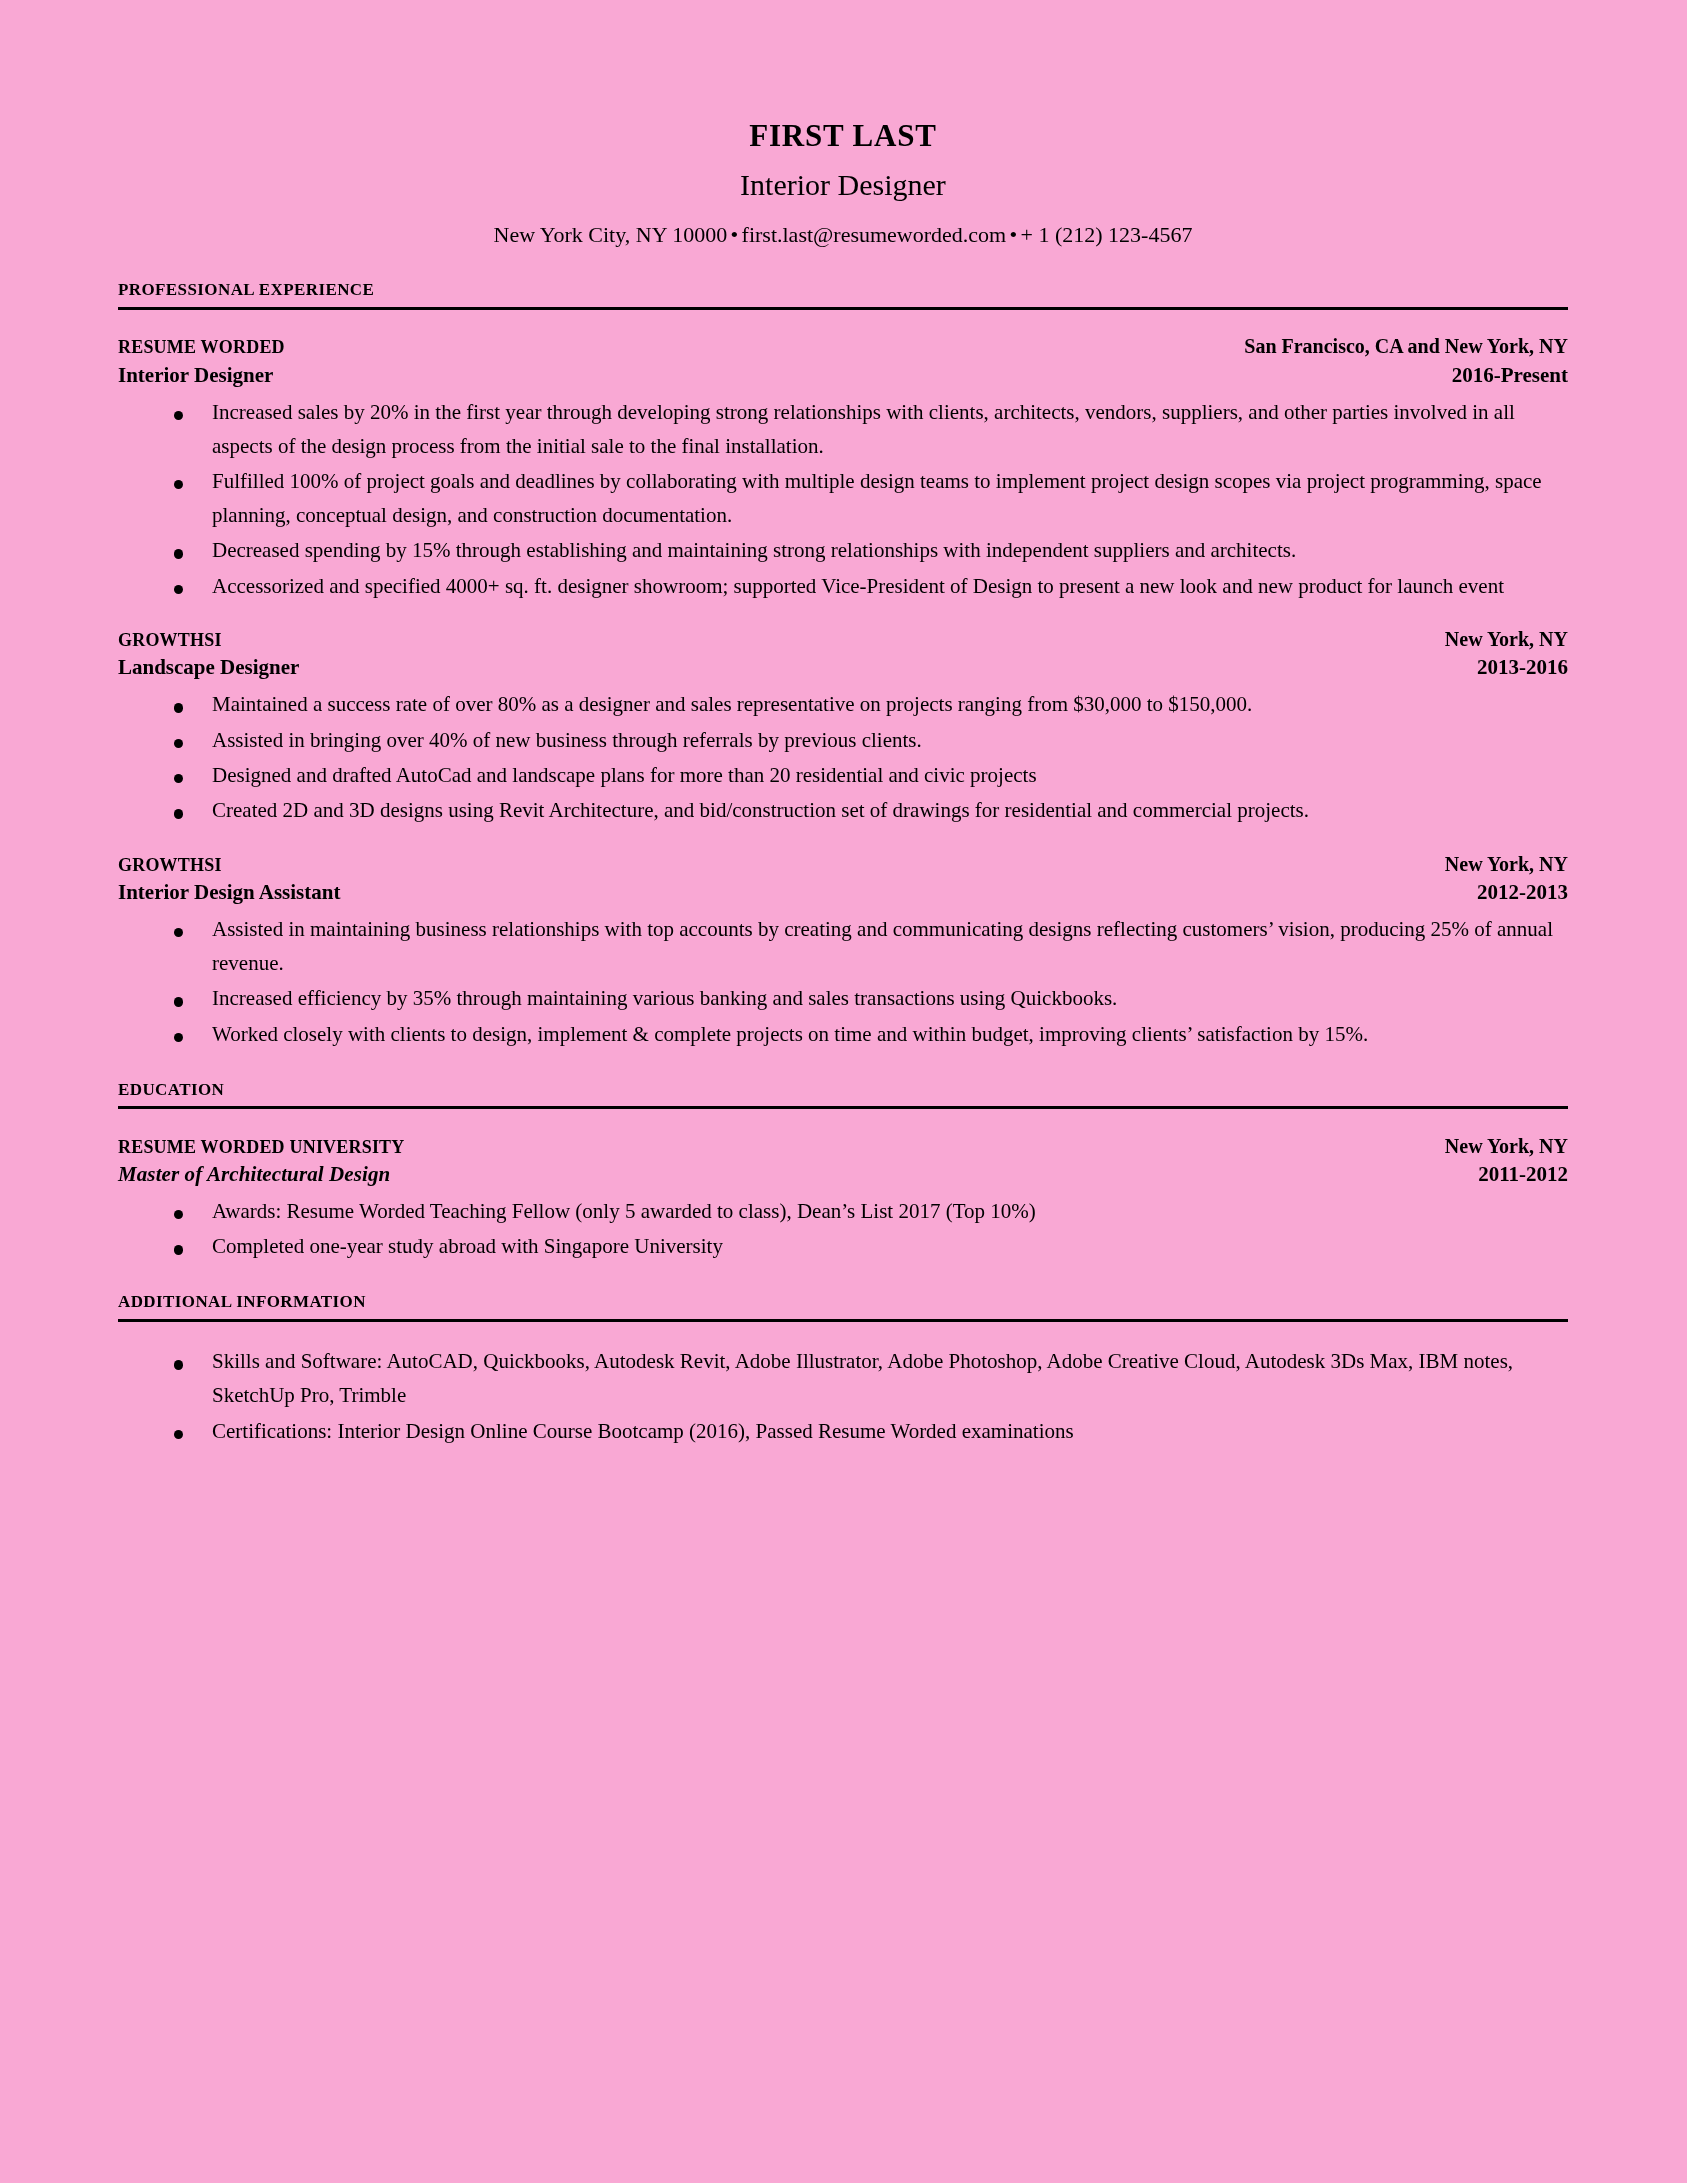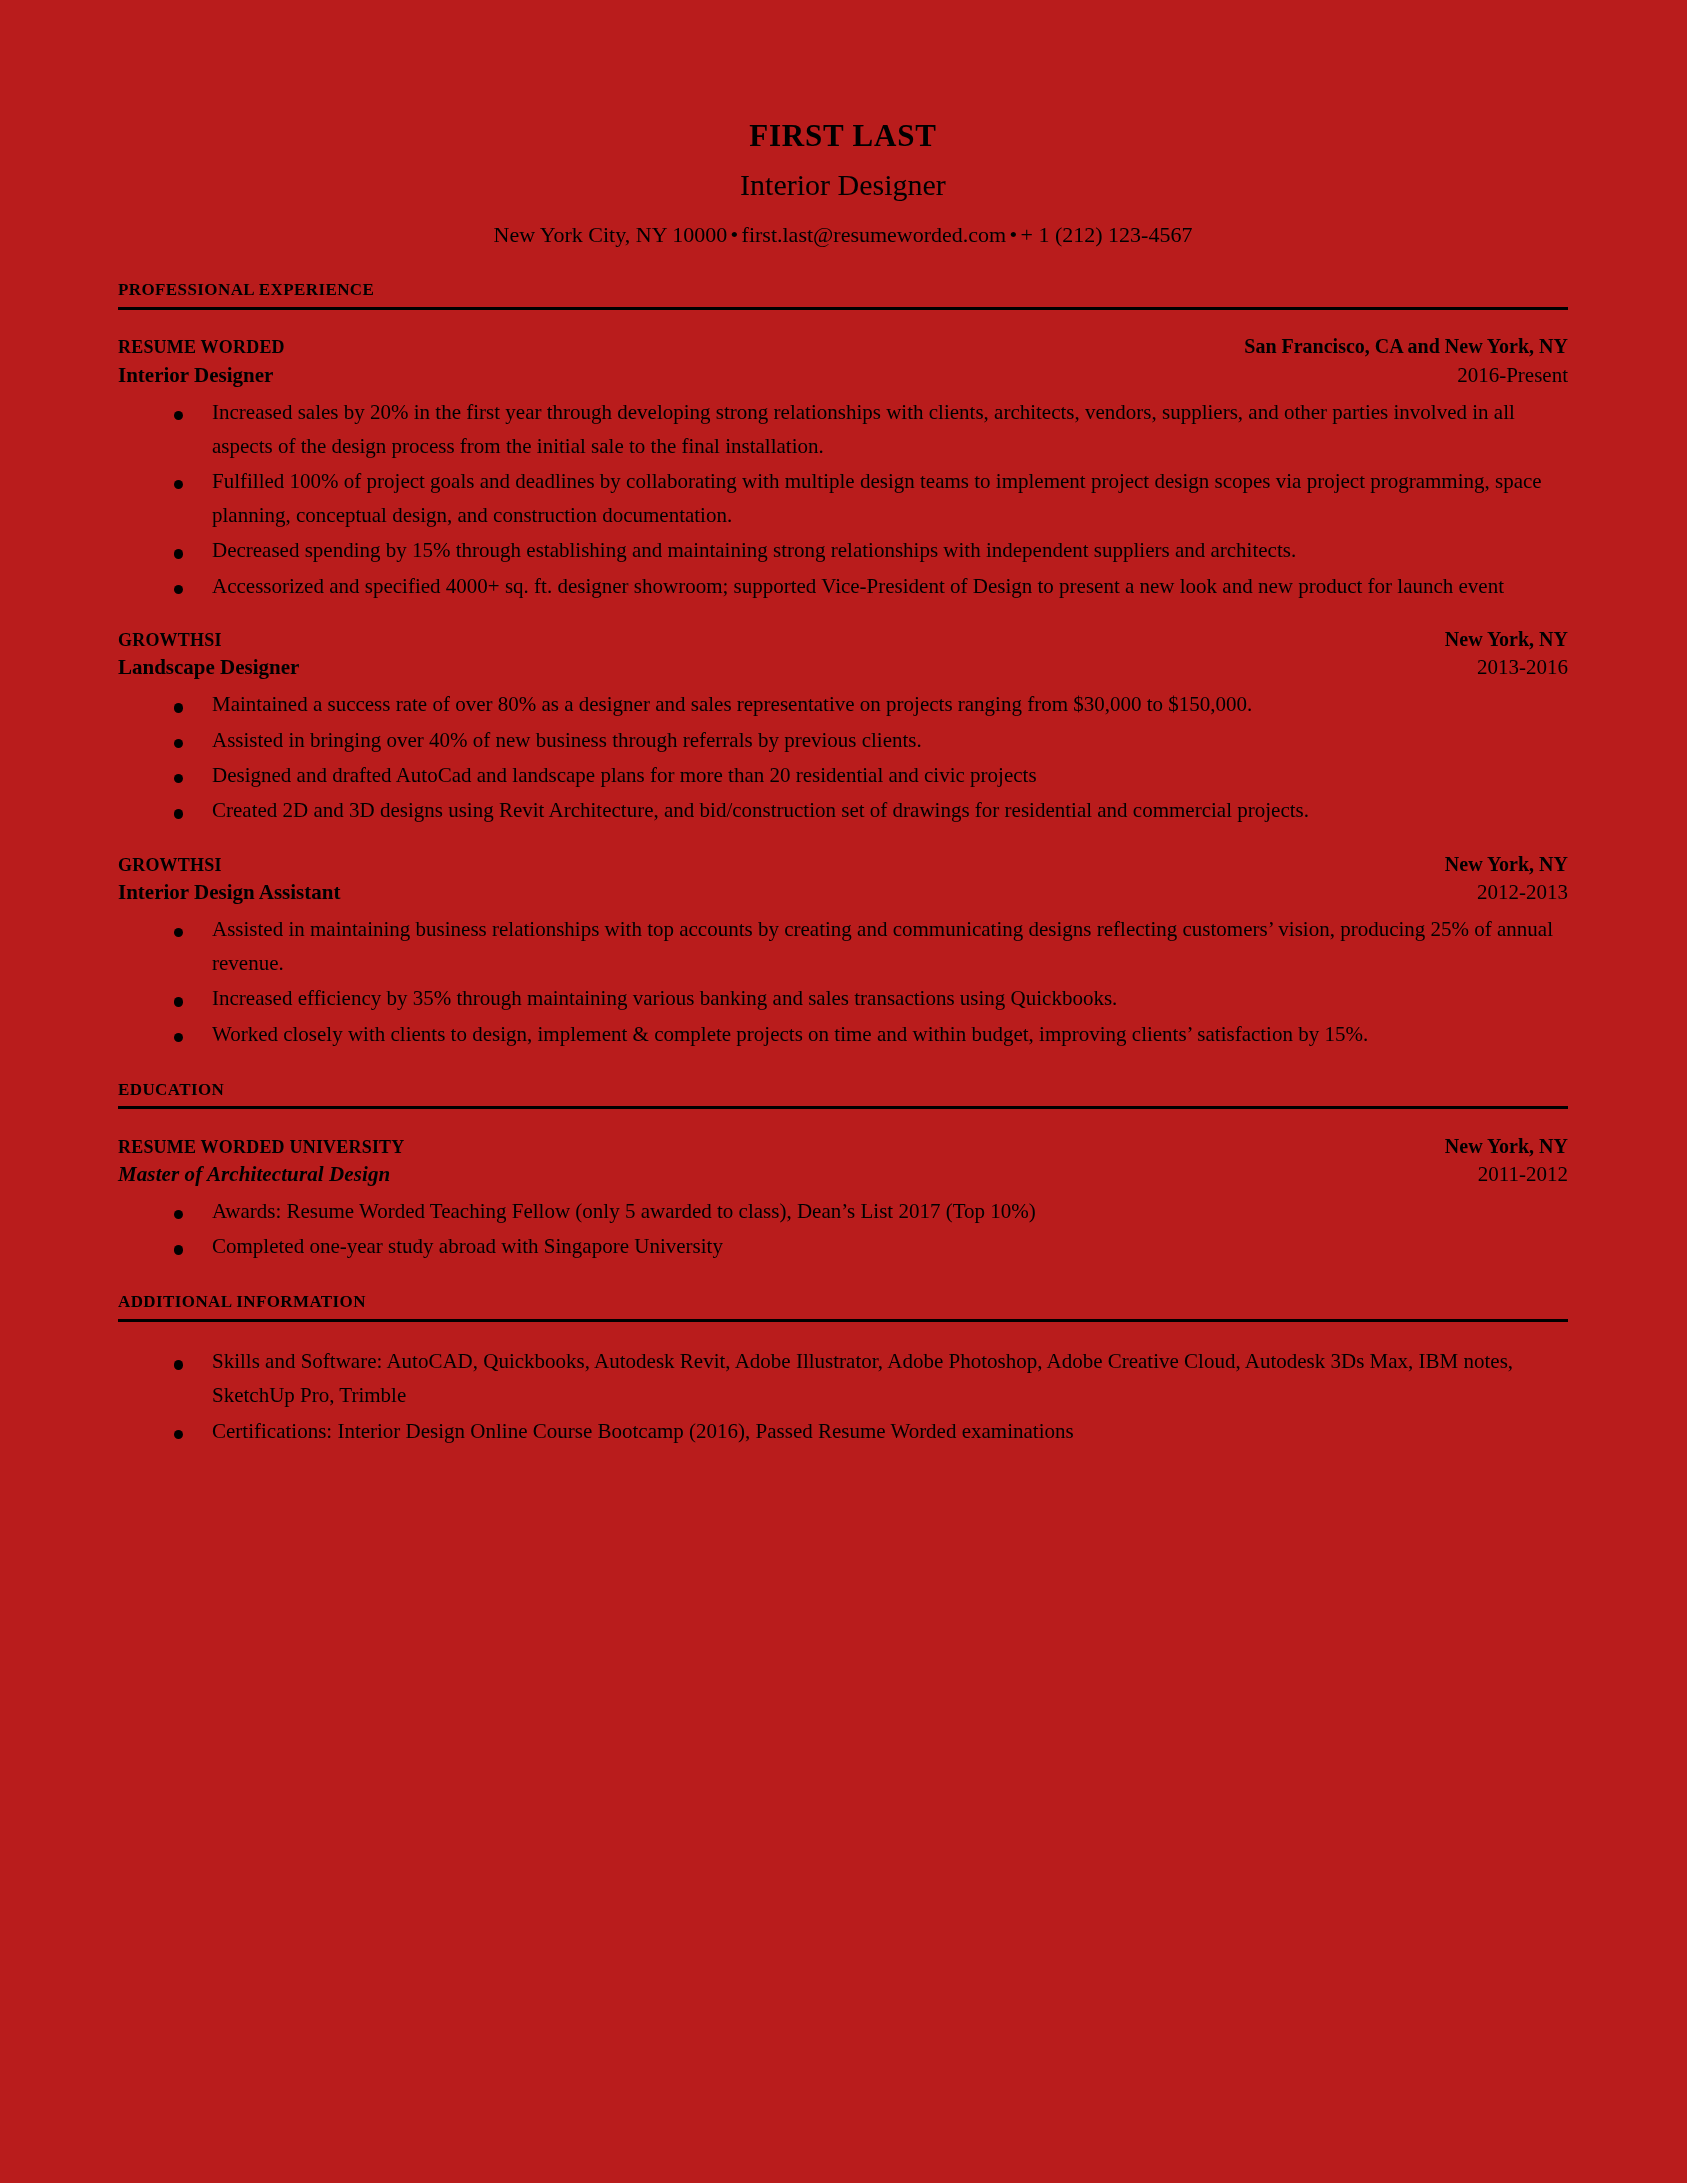--- a/index.html
+++ b/index.html
@@ -10,21 +10,21 @@
   }
   body {
     font-family:"Liberation Serif", "DejaVu Serif", serif;
     color:#000000;
     -webkit-font-smoothing:antialiased;
   }
   .page {
     position:relative;
     width:1687px;
     min-height:2183px;
-    background:#b91c1c;
+    background:#f9a8d4;
     padding:116px 119px 40px 118px;
   }
 
   
   .hdr { text-align:center; }
   .hdr-name {
     font-size:31px;
     font-weight:bold;
     letter-spacing:0.8px;
     line-height:1.28;
@@ -79,21 +79,21 @@
     text-align:left;
     white-space:nowrap;
   }
   .role {
     font-size:21px;
     font-weight:bold;
   }
   .role.italic { font-style:italic; letter-spacing:0.1px; }
   .dates {
     font-size:21px;
-    font-weight:normal;
+    font-weight:bold;
     text-align:right;
     white-space:nowrap;
   }
 
   
   ul.bullets {
     list-style:none;
     margin-top:4.6px;
   }
   ul.bullets > li {

